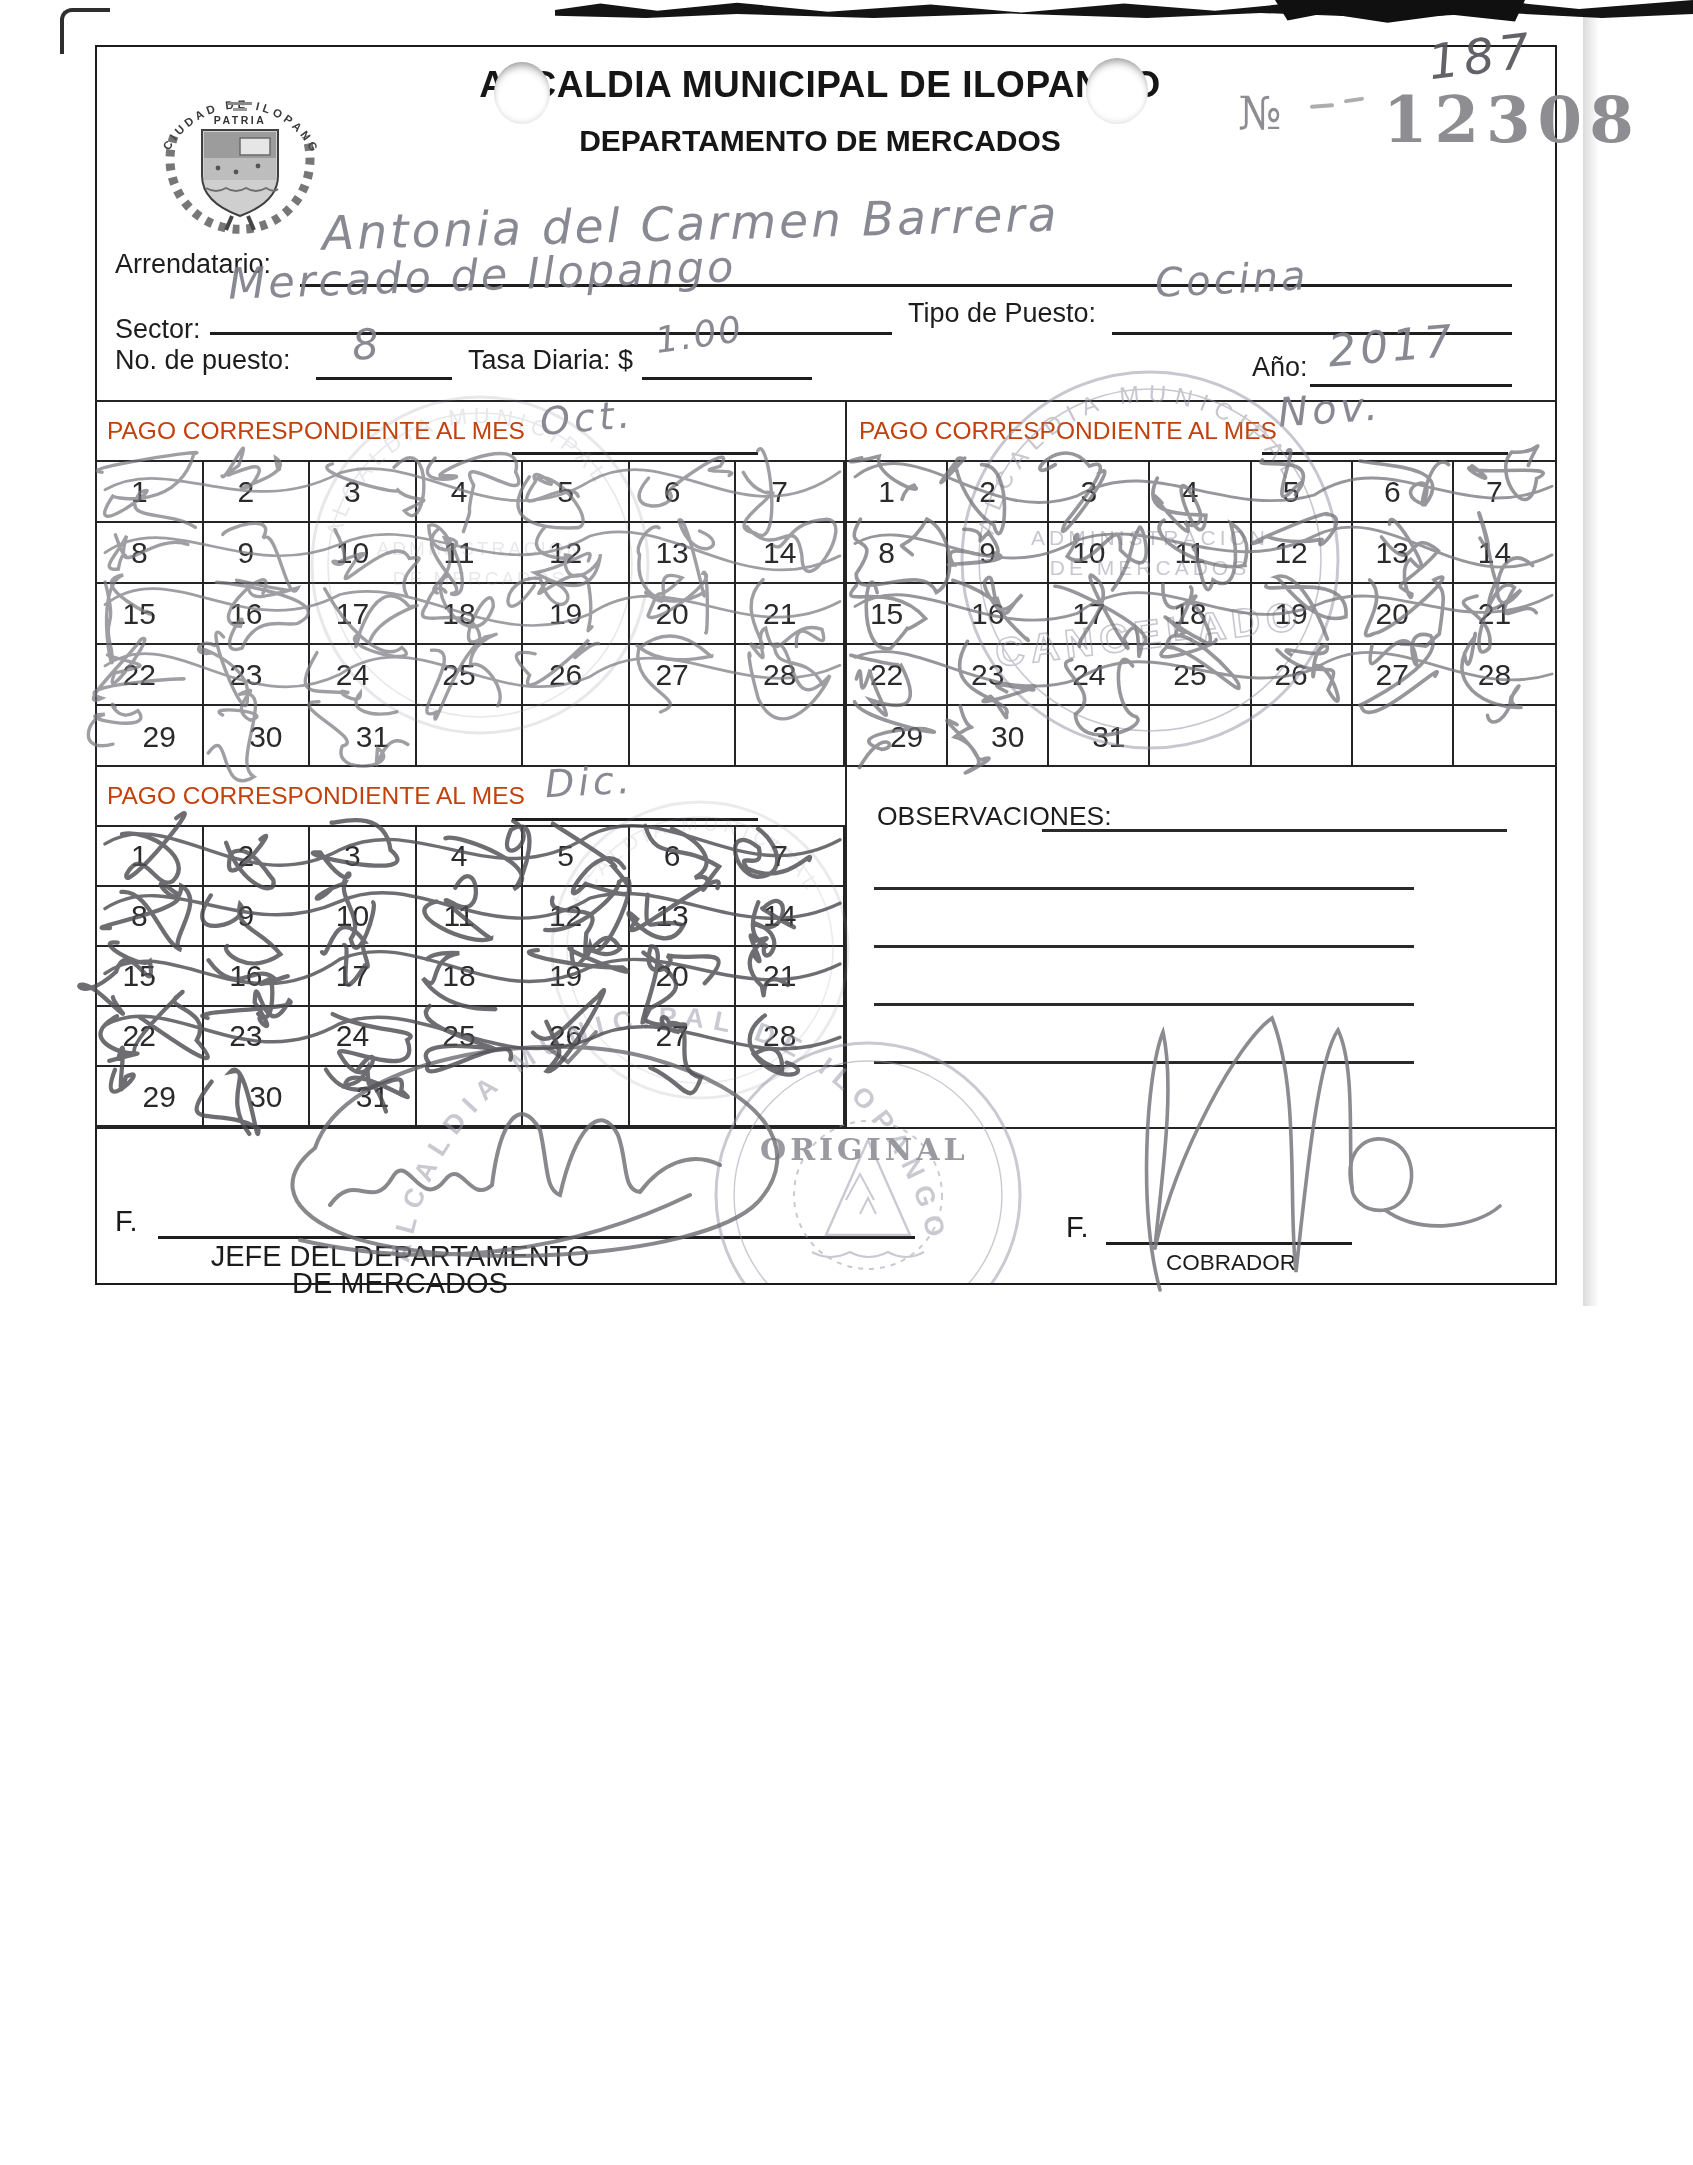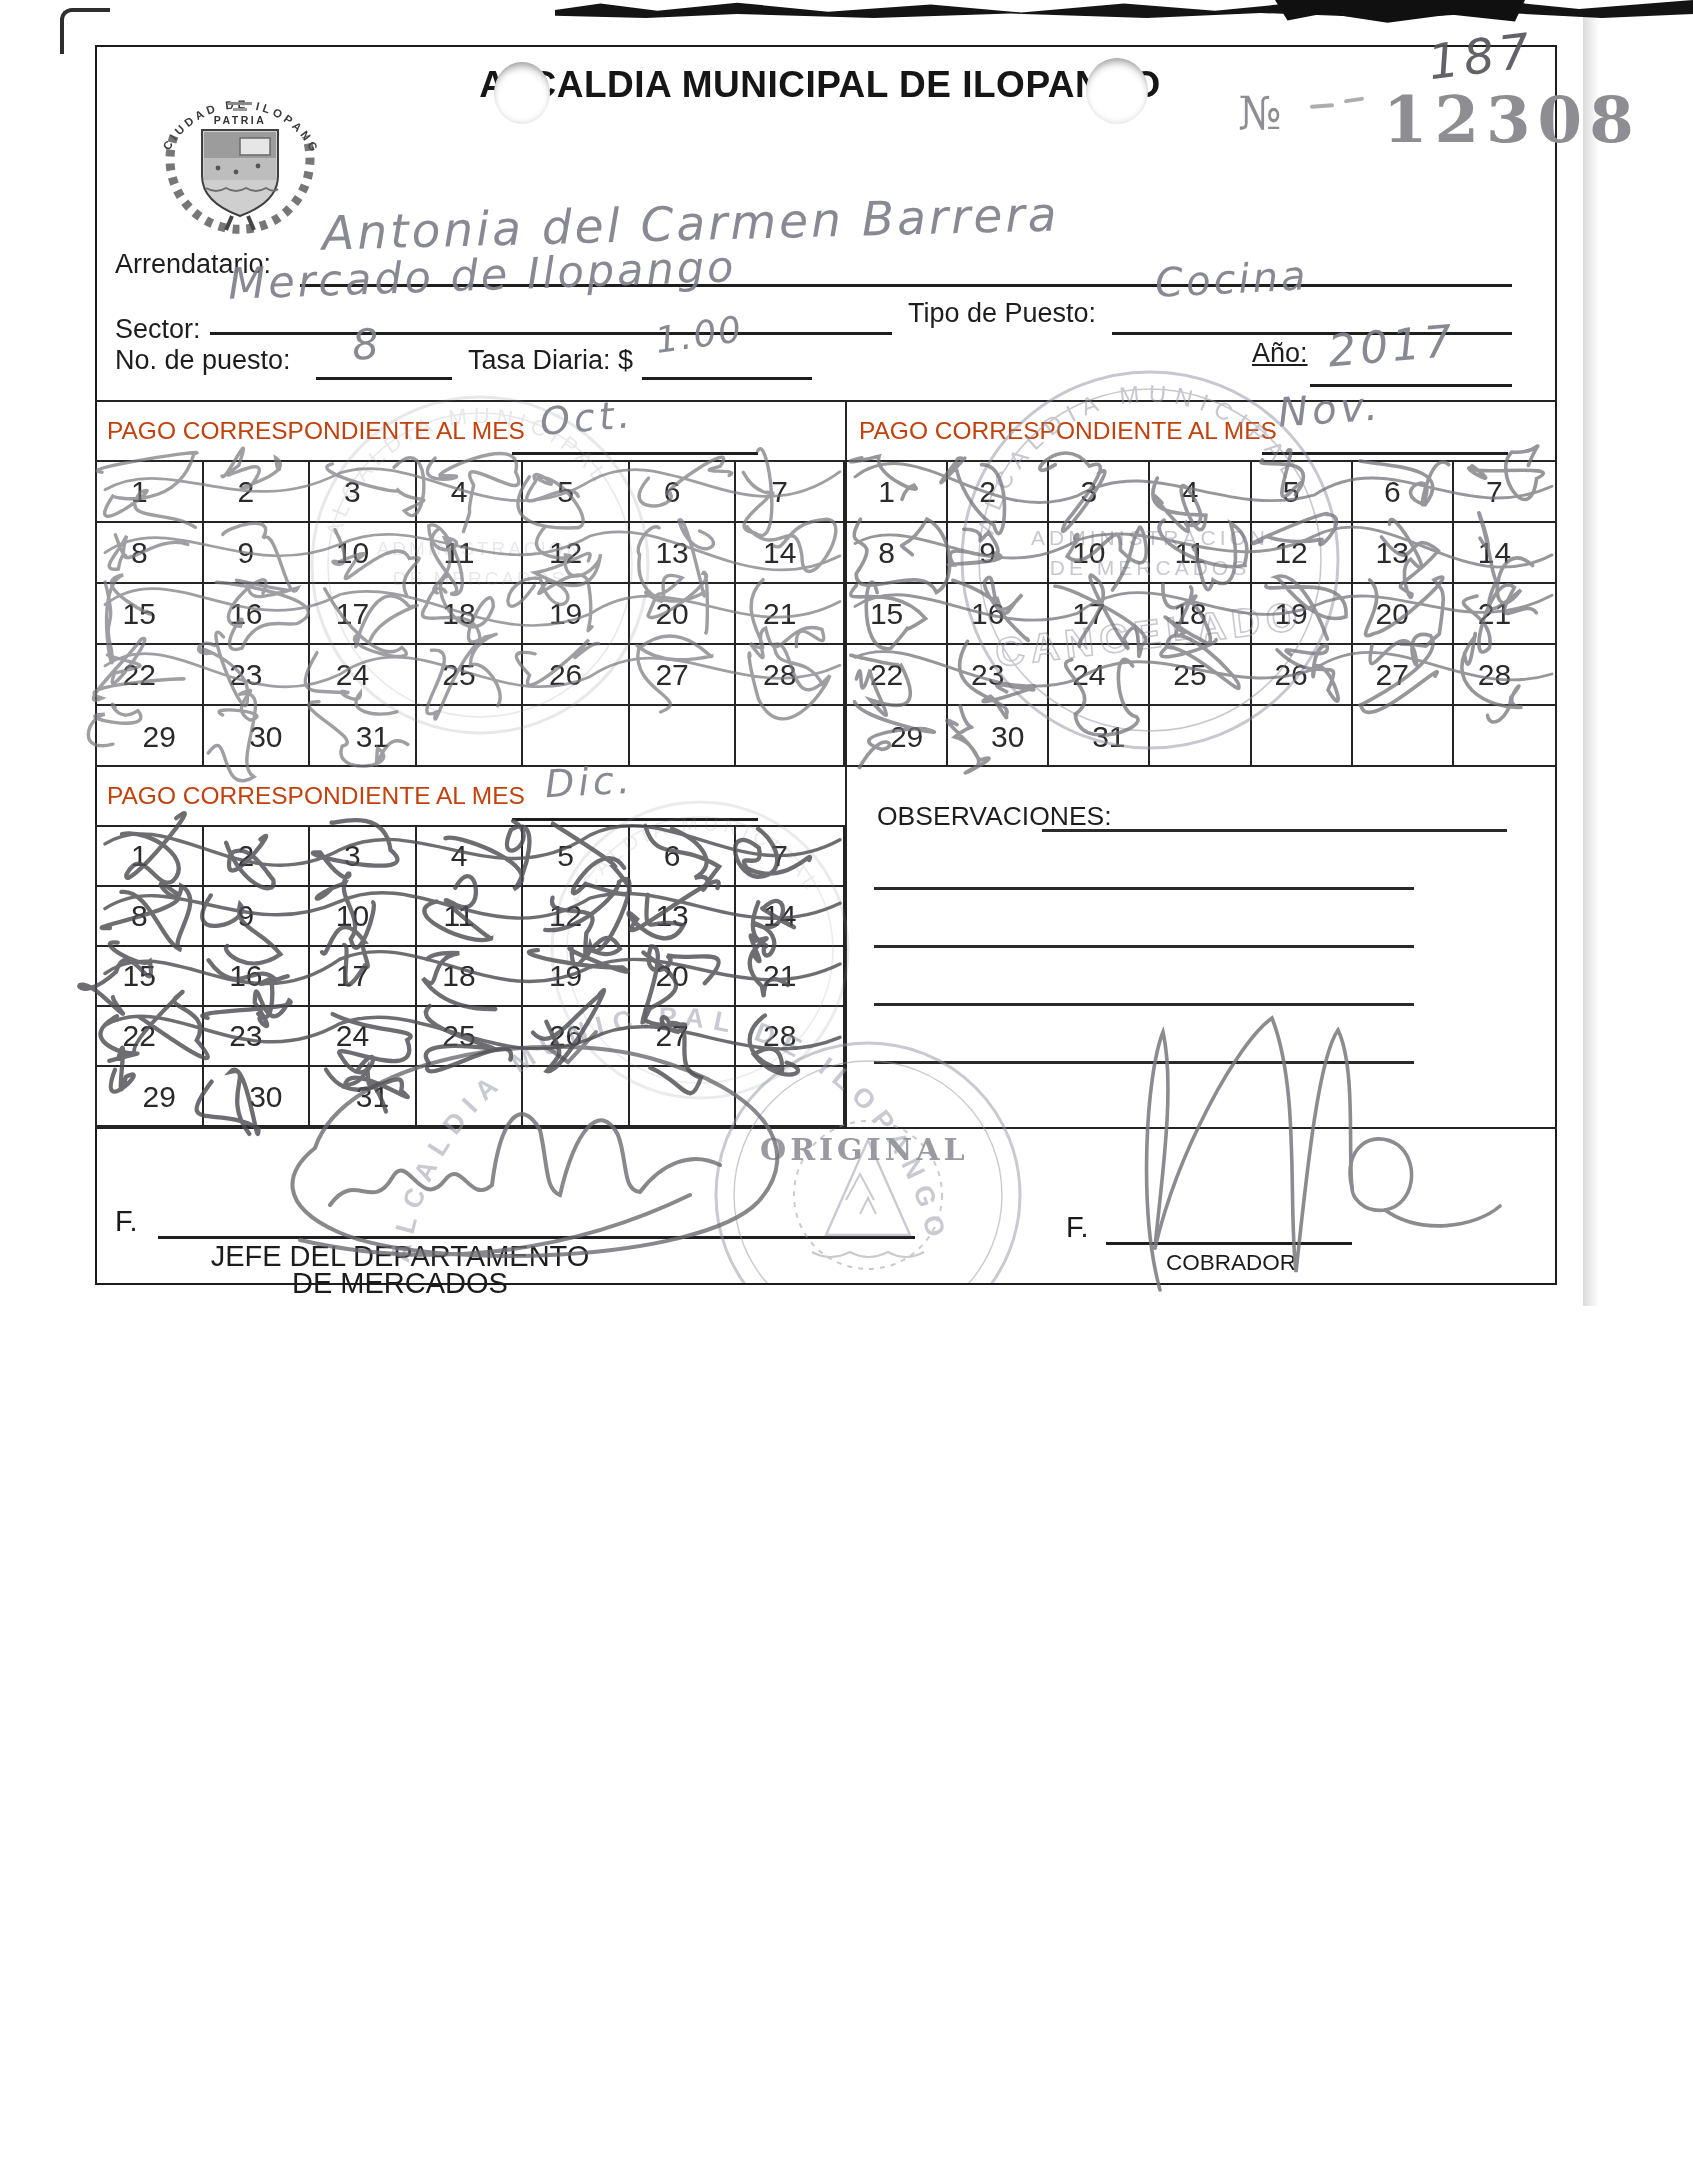--- a/index.html
+++ b/index.html
@@ -42,21 +42,21 @@
   .vm-2{left:1278px;top:386px;transform:rotate(-4deg);font-size:40px;}
   .vm-3{left:545px;top:760px;transform:rotate(-3deg);}
   
   .flabel{font-size:27px;color:#1d1d1d;z-index:6;}
   .fline{height:2.5px;background:#1e1e1e;z-index:5;}
   .lbl-arrendatario{left:115px;top:249px;} .line-arrendatario{left:300px;top:284px;width:1212px;}
   .lbl-sector{left:115px;top:298px;margin-top:16px;}       .line-sector{left:210px;top:332px;width:682px;}
   .lbl-tipo{left:908px;top:298px;}         .line-tipo{left:1112px;top:332px;width:400px;}
   .lbl-puesto{left:115px;top:345px;}       .line-puesto{left:316px;top:377px;width:136px;}
   .lbl-tasa{left:468px;top:345px;}         .line-tasa{left:642px;top:377px;width:170px;}
-  .lbl-anio{left:1252px;top:338px;text-decoration:underline;}        .line-anio{left:1310px;top:384px;width:202px;}
+  .lbl-anio{left:1252px;top:352px;}        .line-anio{left:1310px;top:384px;width:202px;}
   
   .cal-head{box-sizing:border-box;border-top:2.5px solid #242424;border-bottom:2.5px solid #242424;display:flex;align-items:center;z-index:3;}
   .cal-head .cal-label{font-size:24.5px;padding-left:12px;color:#c2410c;}
   .cal-head-1{left:95px;top:400px;width:750px;height:62px;}
   .cal-head-2{left:845px;top:400px;width:712px;height:62px;border-left:2.5px solid #242424;}
   .cal-head-3{left:95px;top:767px;width:750px;height:60px;border-top:none;}
   .mline-1{left:512px;top:452px;width:246px;}
   .mline-2{left:1262px;top:452px;width:246px;}
   .mline-3{left:512px;top:818px;width:246px;}
   .cal-grid{box-sizing:border-box;display:grid;grid-template-columns:repeat(7,1fr);border:2.5px solid #242424;border-top:none;z-index:3;background:transparent;}
@@ -115,20 +115,21 @@
       <rect x="64" y="100" width="72" height="22" fill="#bdbdbd"></rect>
       <path d="M 66 130 q 10 6 20 0 q 10 6 20 0 q 10 6 20 0 q 8 5 12 1" stroke="#6f6f6f" stroke-width="2" fill="none"></path>
       <circle cx="78" cy="110" r="2.4" fill="#555"></circle>
       <circle cx="96" cy="114" r="2.4" fill="#555"></circle>
       <circle cx="118" cy="108" r="2.4" fill="#555"></circle>
       <path d="M 92 158 l -6 14 M 108 158 l 6 14" stroke="#444" stroke-width="4" fill="none"></path>
     </g>
   </svg>
 
   <div class="abs title">ALCALDIA MUNICIPAL DE ILOPANGO</div>
+  <div class="abs subtitle">DEPARTAMENTO DE MERCADOS</div>
   <div class="abs hole hole-left"></div>
   <div class="abs hole hole-right"></div>
   <div class="abs no-symbol">№</div>
   <div class="abs no-digits">12308</div>
   <div class="abs dash dash1"></div>
   <div class="abs dash dash2"></div>
   <div class="abs hand sheet-no">187</div>
 
   <div class="abs flabel lbl-arrendatario">Arrendatario:</div>
   <div class="abs fline line-arrendatario"></div>

